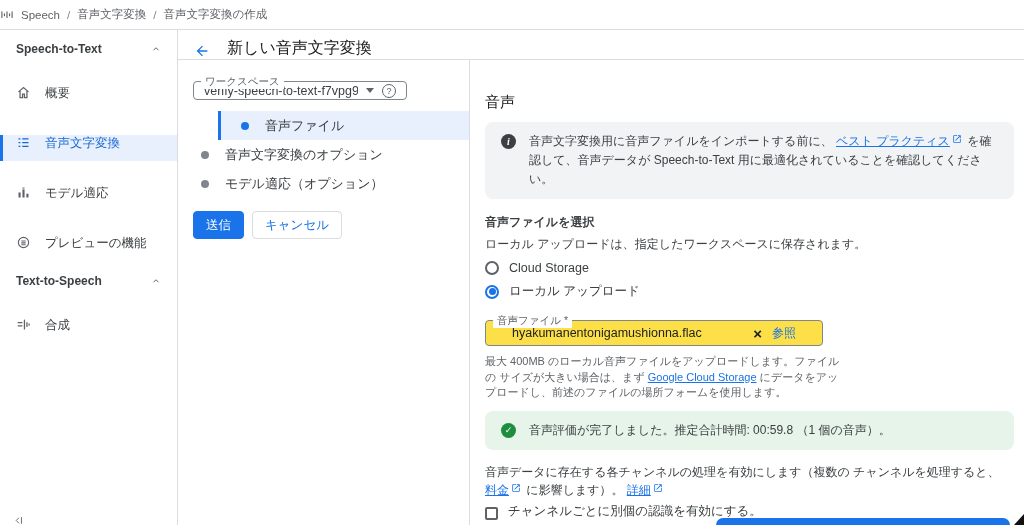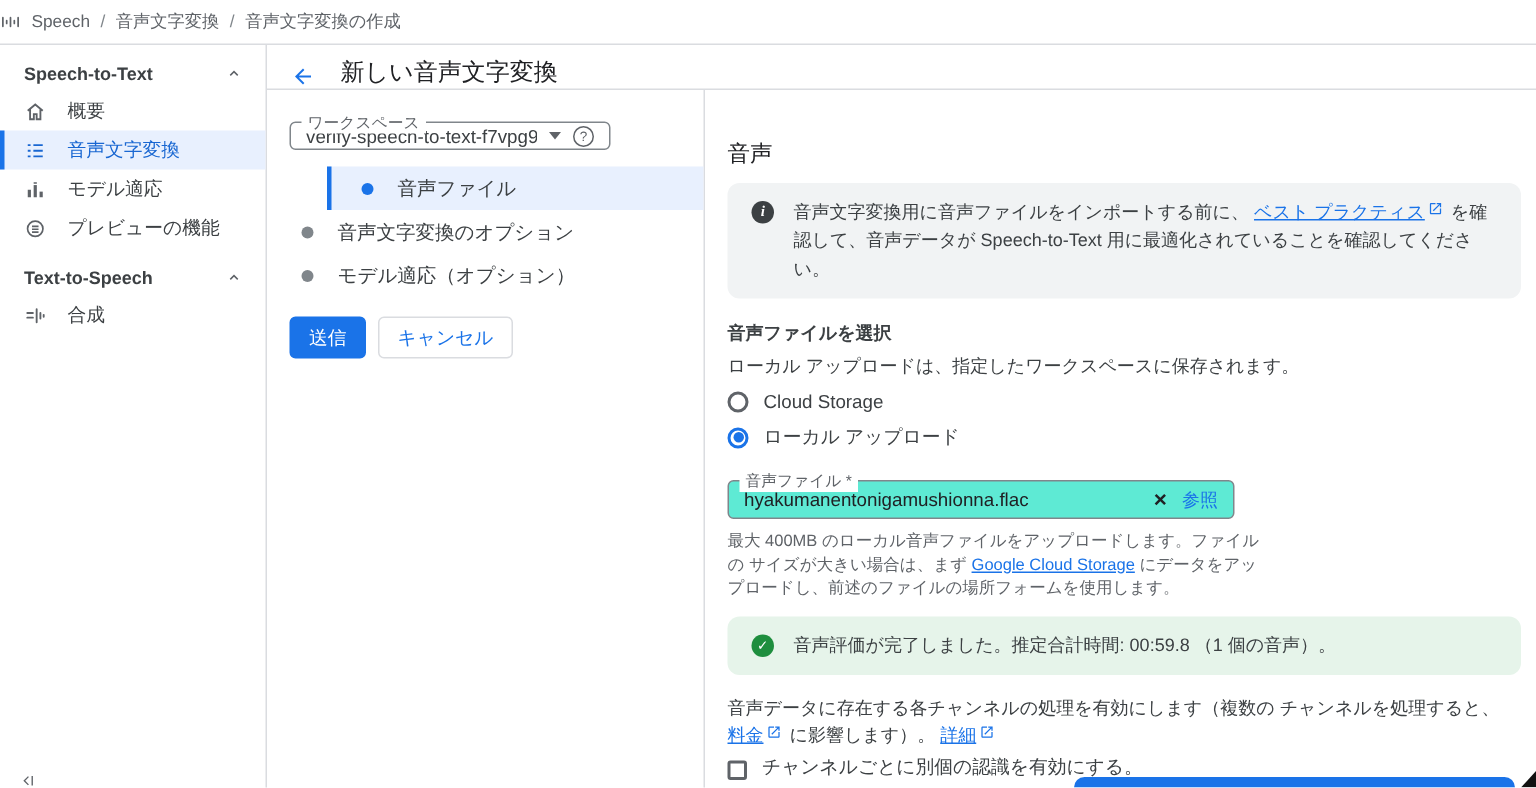--- a/index.html
+++ b/index.html
@@ -25,22 +25,22 @@
   
   .layout { display:flex; height:504px; }
 
   
   .sidebar { width:178px; flex:none; border-right:1px solid #dadce0; position:relative; padding-top:6px; }
   .side-header {
     display:flex; align-items:center; justify-content:space-between;
     height:25px; padding:0 16px; font-size:12px; font-weight:bold; color:#3c4043; cursor:pointer;
   }
   .side-item {
-    display:flex; align-items:center; gap:14px; height:26px;
-    padding-left:16px; font-size:12.5px; color:#3c4043; position:relative; cursor:pointer;
+    display:flex; gap:14px; height:26px;
+    padding-left:16px; font-size:12.5px; color:#3c4043; position:relative; cursor:pointer;margin-top:24px;
   }
   .side-item .ic { color:#5f6368; flex:none; width:15px; }
   .side-item.selected { background:#e8f0fe; color:#1967d2; }
   .side-item.selected .ic { color:#1967d2; }
   .side-item.selected::before { content:""; position:absolute; left:0; top:0; bottom:0; width:3px; background:#1a73e8; }
   .collapse-btn { position:absolute; left:13px; bottom:8px; cursor:pointer; }
 
   
   .main { flex:1; display:flex; flex-direction:column; min-width:0; }
   .main-header { height:30px; flex:none; border-bottom:1px solid #dadce0; display:flex; align-items:flex-end; gap:17px; padding-left:16px; }
@@ -91,22 +91,22 @@
   }
   .ext { display:inline-block; vertical-align:1px; margin:0 2px 0 2px; }
   .section-label { margin-top:15px; font-size:12px; font-weight:bold; color:#3c4043; }
   .sub-note { margin-top:5px; font-size:12px; color:#3c4043; }
   .radio-row { display:flex; align-items:center; gap:10px; margin-top:5px; font-size:12.5px; height:19px; cursor:pointer; }
   .radio { width:14px; height:14px; border-radius:50%; border:2px solid #5f6368; flex:none; position:relative; }
   .radio.on { border-color:#1a73e8; }
   .radio.on::after { content:""; position:absolute; inset:1.5px; border-radius:50%; background:#1a73e8; }
   .file-field {
     margin-top:19px; width:338px; height:26px; position:relative;
-    border:1px solid #80868b; border-radius:4px; background:#5eead4;
-    display:flex; align-items:center; gap:10px; padding:0 10px;
+    border:1px solid #80868b; border-radius:4px; background:#fde047;
+    display:flex; align-items:center; gap:10px; padding:0 26px;
   }
   .file-value { flex:1; font-size:12.5px; color:#202124; border:none; outline:none; background:transparent; font-family:inherit; padding:0; min-width:0; }
   .clear-x { color:#202124; font-size:15px; line-height:1; cursor:pointer; font-weight:bold; }
   .browse { color:#1a73e8; font-size:12px; text-decoration:none; cursor:pointer; }
   .file-help { margin-top:8px; width:356px; font-size:11px; line-height:15.5px; color:#5f6368; }
   .channel-text { margin-top:13px; font-size:12px; line-height:18px; color:#3c4043; }
   .checkbox-row { display:flex; align-items:flex-end; gap:10px; margin-top:4px; font-size:12.5px; cursor:pointer; }
   .checkbox { width:13px; height:13px; border:2px solid #5f6368; border-radius:2px; flex:none; background:#fff; }
 
   

